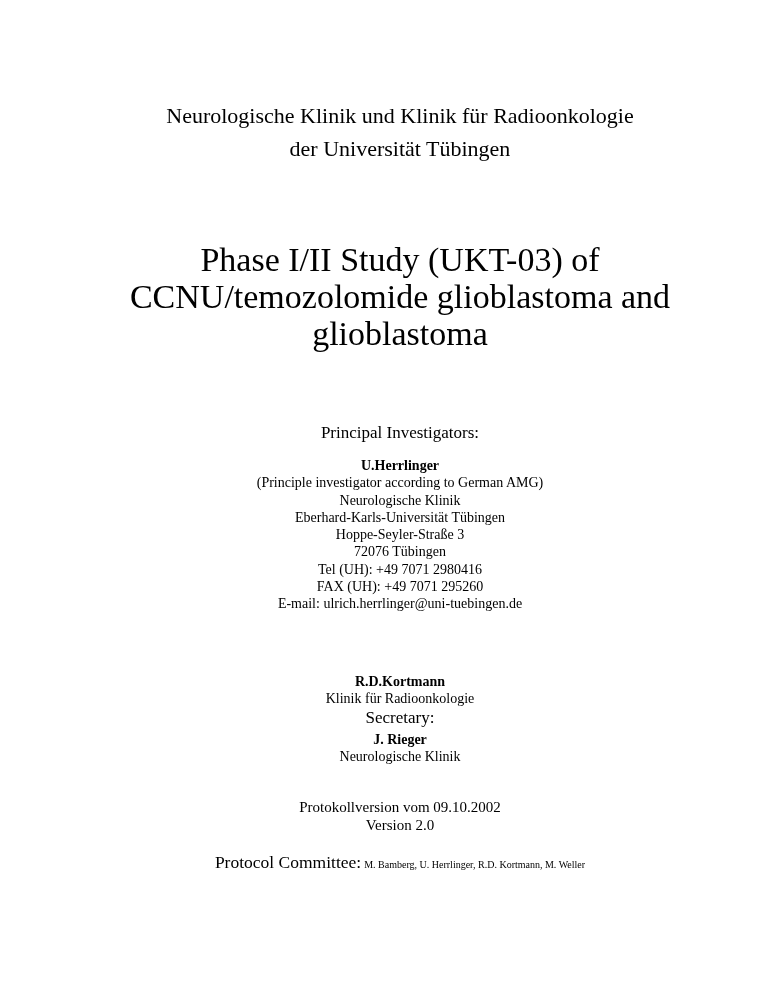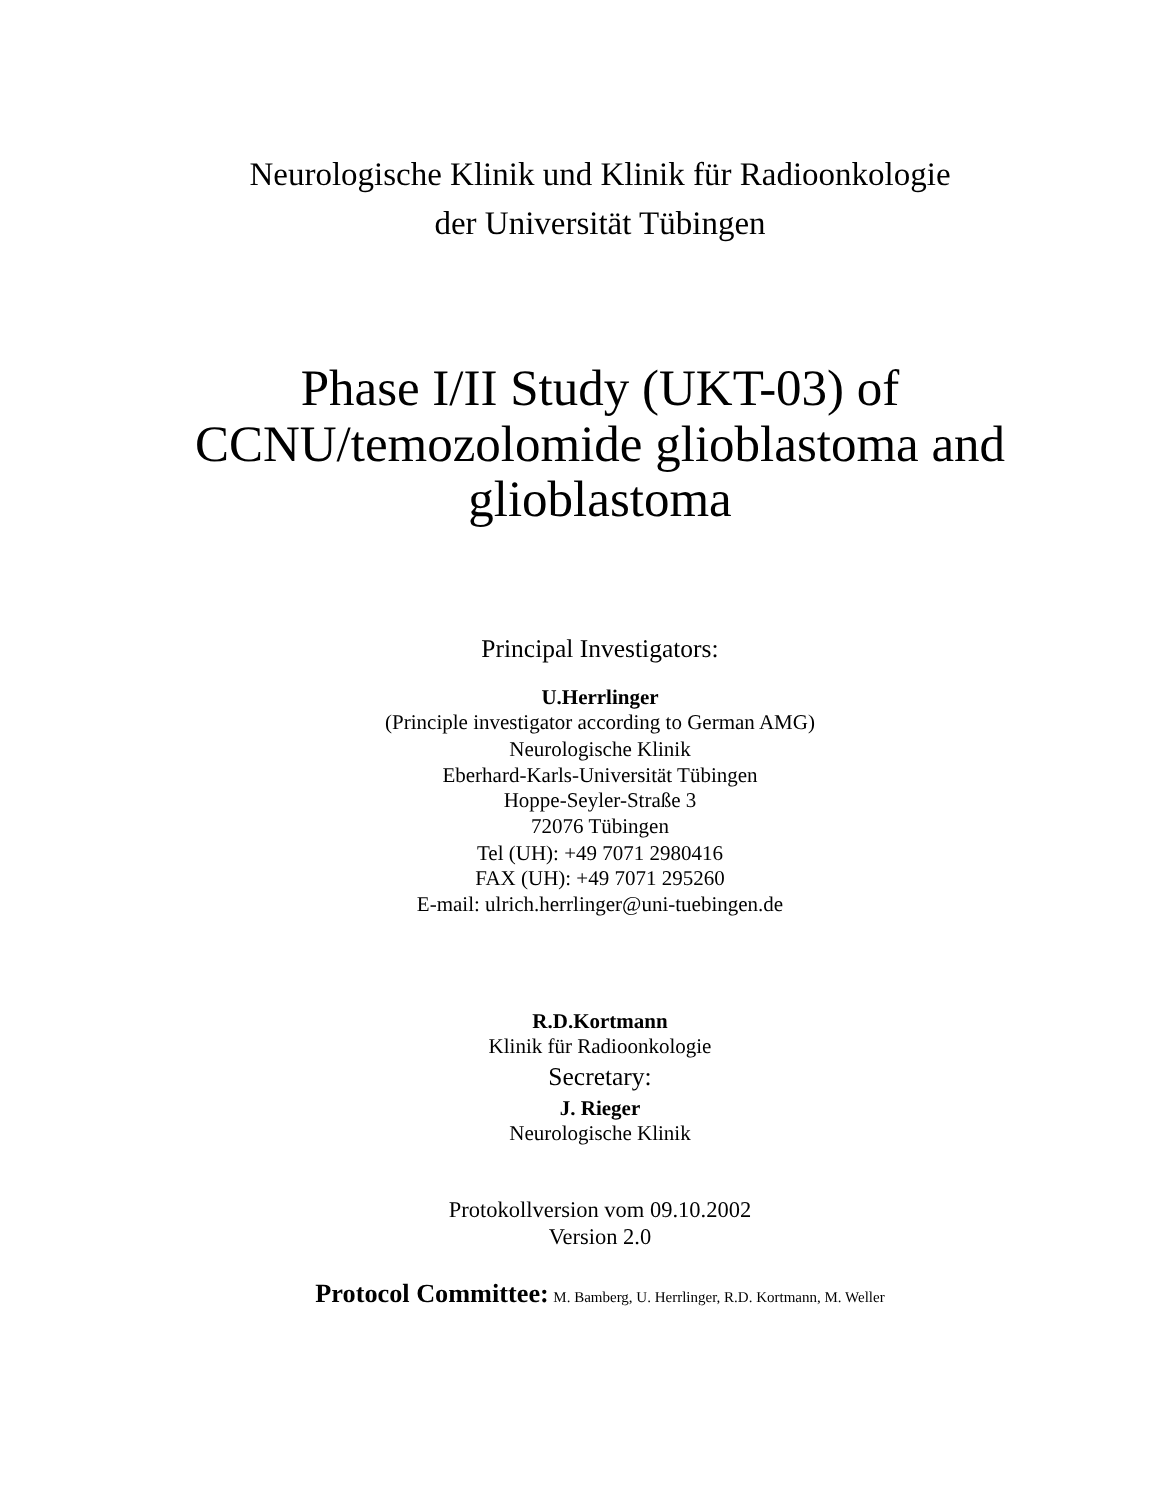--- a/index.html
+++ b/index.html
@@ -64,21 +64,21 @@
     font-size: 15px;
     line-height: 17.5px;
     font-weight: normal;
   }
   .committee-block {
     top: 851px;
     font-size: 17.5px;
     line-height: 22px;
   }
   .bold { font-weight: bold; }
-  .committee-label { margin-right: 3px; font-weight: bold; }
+  .committee-label { margin-right: 3px; }
   .committee-members { font-size: 10px; }
 </style>
 </head>
 <body>
 
 <div class="page">
 
   <div class="block header-block">
     <div>Neurologische Klinik und Klinik für Radioonkologie</div>
     <div>der Universität Tübingen</div>

